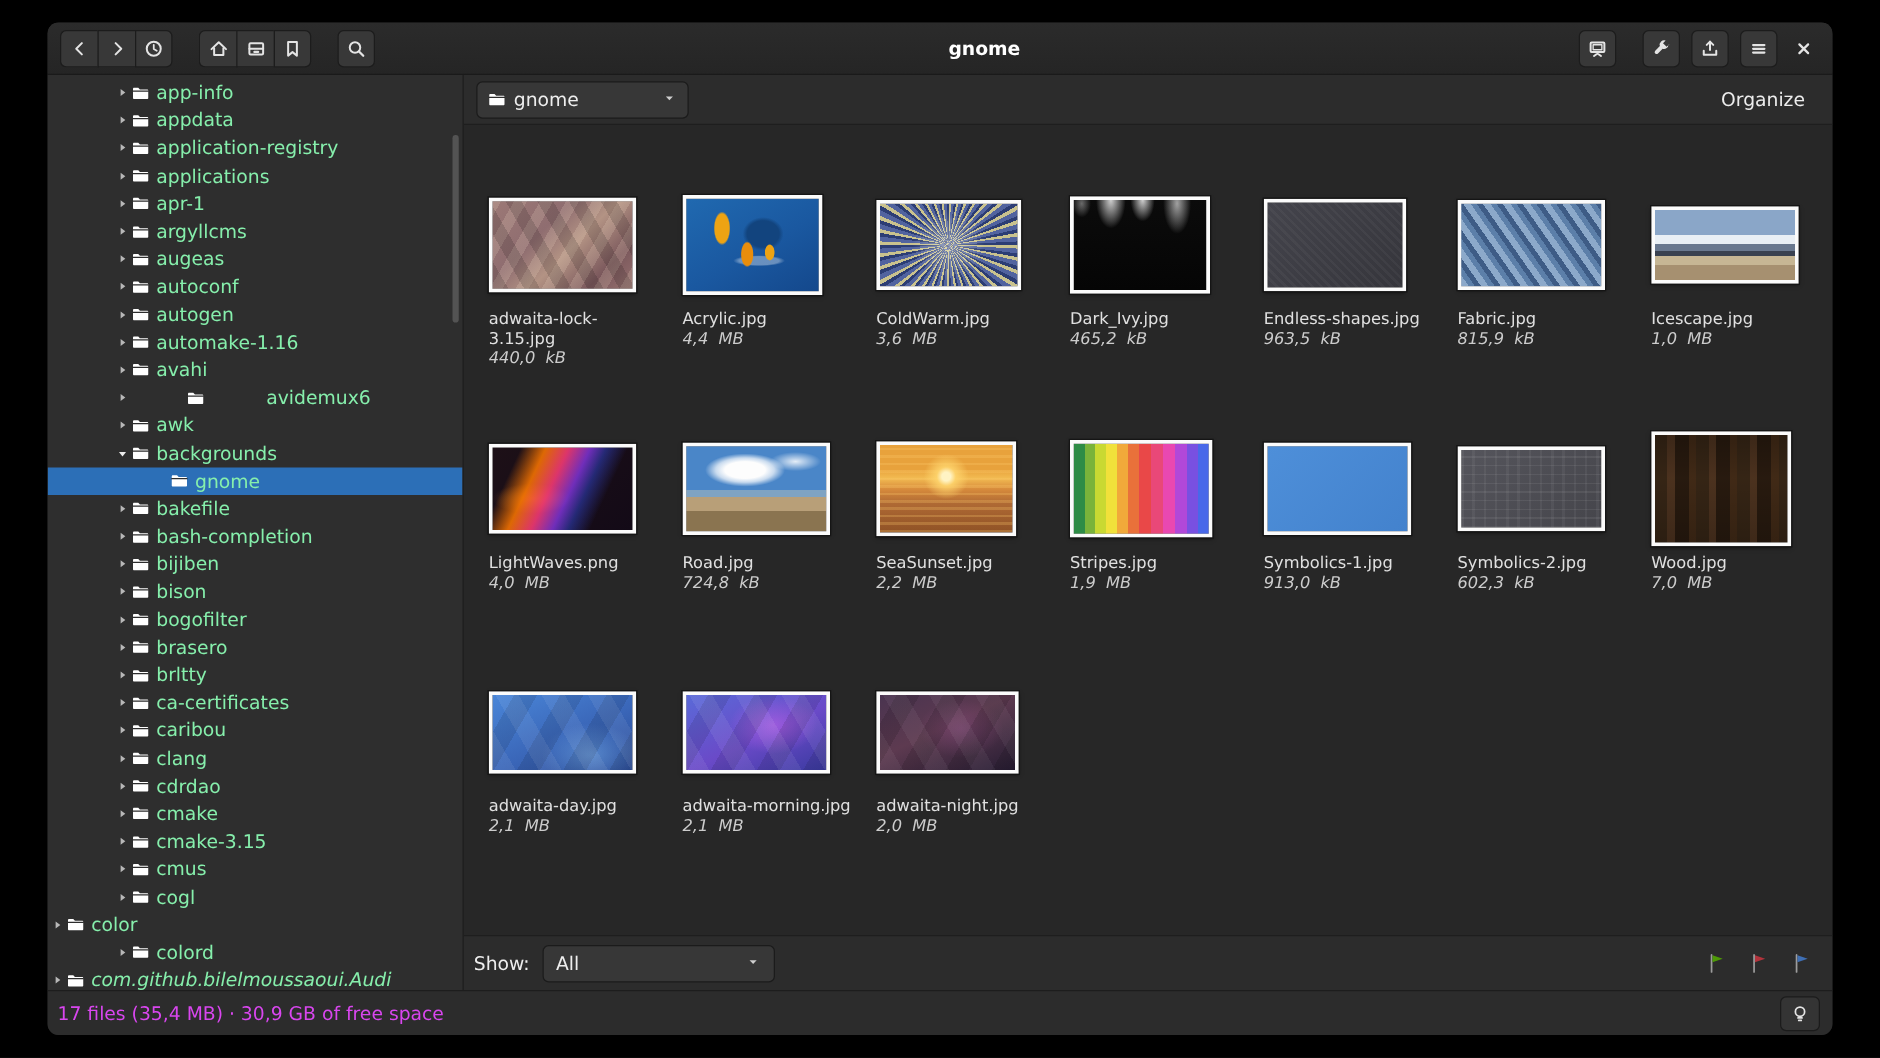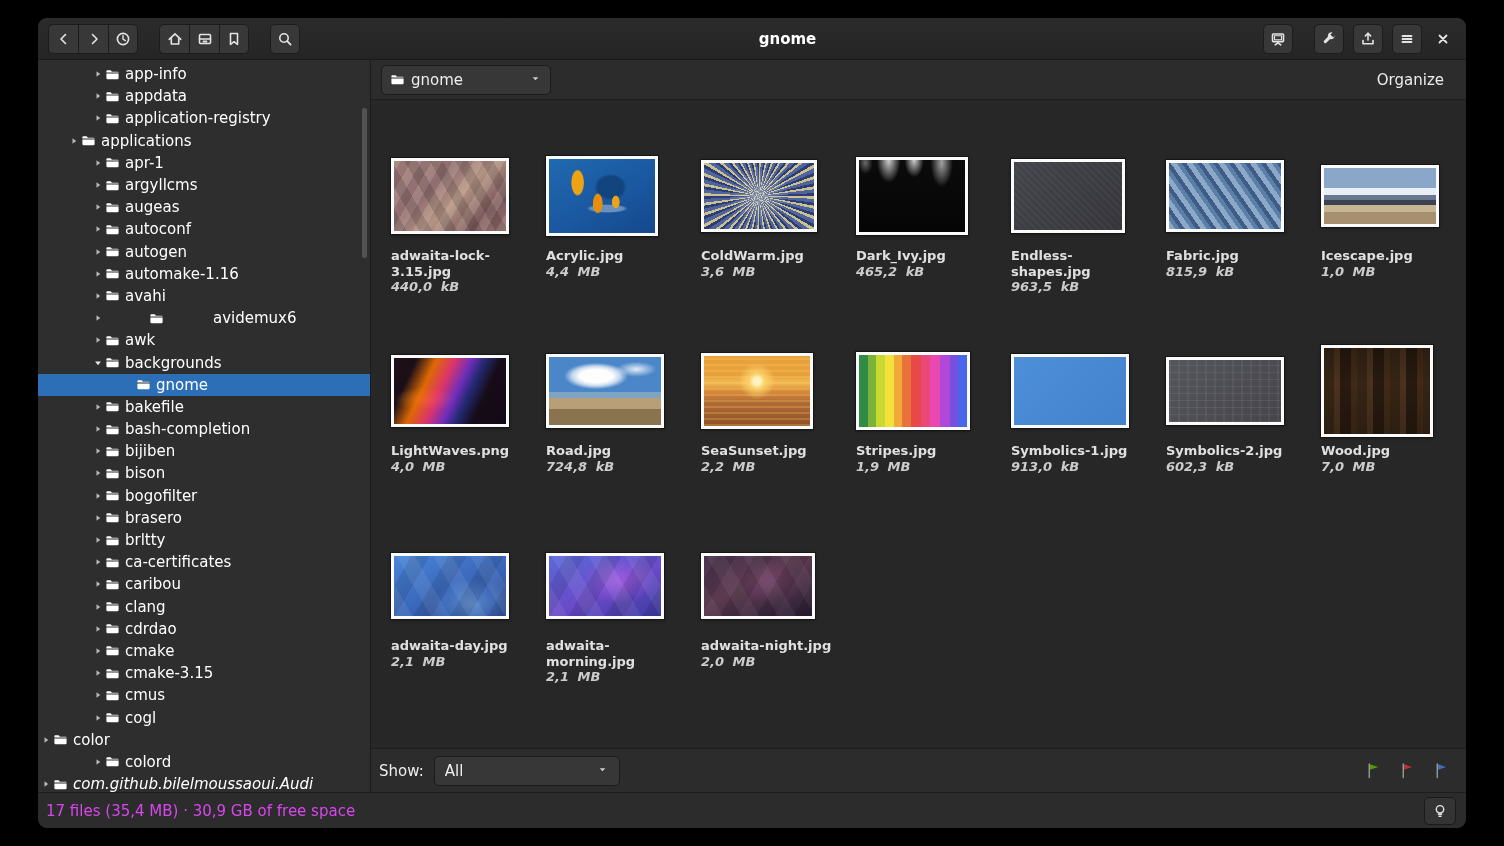--- a/index.html
+++ b/index.html
@@ -23,21 +23,21 @@
   .btn-group .hbtn:only-child  { border-radius:5px; border-right-width:1px; }
   .hb-right .hbtn { border-radius:5px; border-right-width:1px; margin-left:9px; }
   .hbtn.frameless { background:transparent; border:none; width:26px; margin-left:8px; }
   .hbtn.spaced { margin-right:12px; }
   .hbtn svg { display:block; }
 
   
   .main { flex:1; display:flex; min-height:0; }
   .sidebar { width:333px; flex:0 0 333px; background:#2e2e2e; border-right:1px solid #1c1c1c;
              position:relative; overflow:hidden; padding-top:3px; }
-  .tree-row { height:22.2px; display:flex; align-items:center; color:#ffffff; font-size:15px;
+  .tree-row { height:22.2px; display:flex; align-items:center; color:#86efac; font-size:15px;
               white-space:nowrap; }
   .tree-row.selected { background:#2c6fb7; }
   .expander { width:15px; display:flex; justify-content:center; flex:0 0 15px; }
   .tree-folder { width:19px; flex:0 0 19px; display:flex; align-items:center; }
   .tree-label { padding-left:1px; }
   .sb-scroll { position:absolute; right:3px; top:48px; width:5px; height:150px;
                background:rgba(255,255,255,.18); border-radius:3px; }
 
   .content { flex:1; display:flex; flex-direction:column; min-width:0; }
 
@@ -47,21 +47,21 @@
   .loc-btn { width:170px; height:30px; background:#373737; border:1px solid #1b1b1b; border-radius:5px;
              display:flex; align-items:center; padding:0 8px; color:#eeeeee; font-size:15px; }
   .loc-btn .tree-folder { margin-right:2px; }
   .loc-caret { margin-left:auto; color:#cfcfcf; }
   .organize { margin-left:auto; color:#ededed; font-size:15px; padding:4px 8px; border-radius:4px; }
 
   
   .gridwrap { flex:1; background:#272727; overflow:hidden; }
   .grid { display:grid; grid-template-columns:repeat(7,155px); grid-auto-rows:195px;
           padding:50px 0 0 20px; }
-  .cell { width:150px;font-weight:bold; }
+  .cell { width:150px; }
   .thumb-box { height:92px; display:flex; align-items:center; }
   .thumb-frame { border:3px solid #fbfbfb; outline:1px solid #151515;
                  box-shadow:0 1px 3px rgba(0,0,0,.55); }
   .fname { margin-top:6px; color:#e0e0e0; font-size:13px; line-height:15.5px; width:136px; }
   .fsize { color:#cccccc; font-size:13px; font-style:italic; word-spacing:4px; line-height:15.5px; }
 
   
   .t-mosaic { background:
       repeating-linear-gradient(60deg, rgba(0,0,0,.14) 0 11px, transparent 11px 22px),
       repeating-linear-gradient(-60deg, rgba(255,235,210,.16) 0 9px, transparent 9px 18px),
@@ -299,21 +299,21 @@
               </svg>
             </span>
             <span class="tree-folder" style="display: inline-flex; align-items: center;">
               <svg width="15" height="15" viewBox="0 0 16 16" fill="none" stroke="currentColor" stroke-width="1.6" stroke-linecap="round" stroke-linejoin="round">
                 <path d="M1.5 4.3 C1.5 3.8 1.9 3.4 2.4 3.4 H6 L7.4 5 H13.6 C14.1 5 14.5 5.4 14.5 5.9 V12.1 C14.5 12.6 14.1 13 13.6 13 H2.4 C1.9 13 1.5 12.6 1.5 12.1 Z" fill="#ffffff" stroke="none"></path>
                 <path d="M1.5 6.3 H14.5" stroke="#2d2d2d" stroke-width="1.1"></path>
               </svg>
             </span>
             <span class="tree-label">application-registry</span>
           </div>
-          <div class="tree-row" style="padding-left: 28px;">
+          <div class="tree-row" style="padding-left: 52px;">
             <span class="expander" style="display: inline-flex; align-items: center;">
               <svg width="12" height="12" viewBox="0 0 16 16" fill="none" stroke="currentColor" stroke-width="1.6" stroke-linecap="round" stroke-linejoin="round">
                 <path d="M6 4.2 L11 8 L6 11.8 Z" fill="#b8b8b8" stroke="none"></path>
               </svg>
             </span>
             <span class="tree-folder" style="display: inline-flex; align-items: center;">
               <svg width="15" height="15" viewBox="0 0 16 16" fill="none" stroke="currentColor" stroke-width="1.6" stroke-linecap="round" stroke-linejoin="round">
                 <path d="M1.5 4.3 C1.5 3.8 1.9 3.4 2.4 3.4 H6 L7.4 5 H13.6 C14.1 5 14.5 5.4 14.5 5.9 V12.1 C14.5 12.6 14.1 13 13.6 13 H2.4 C1.9 13 1.5 12.6 1.5 12.1 Z" fill="#ffffff" stroke="none"></path>
                 <path d="M1.5 6.3 H14.5" stroke="#2d2d2d" stroke-width="1.1"></path>
               </svg>

